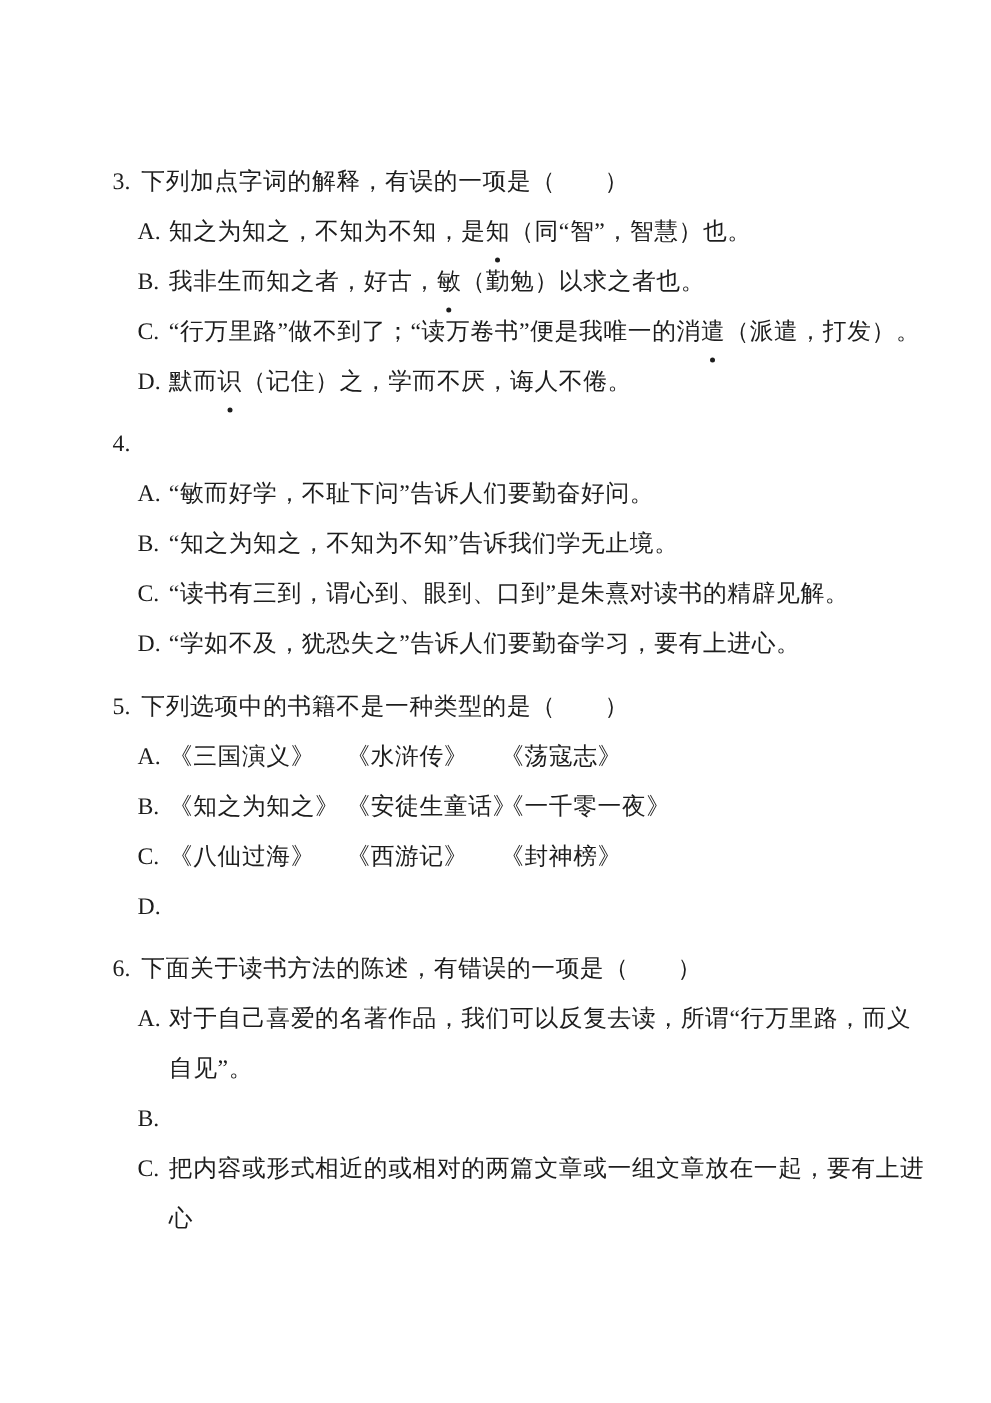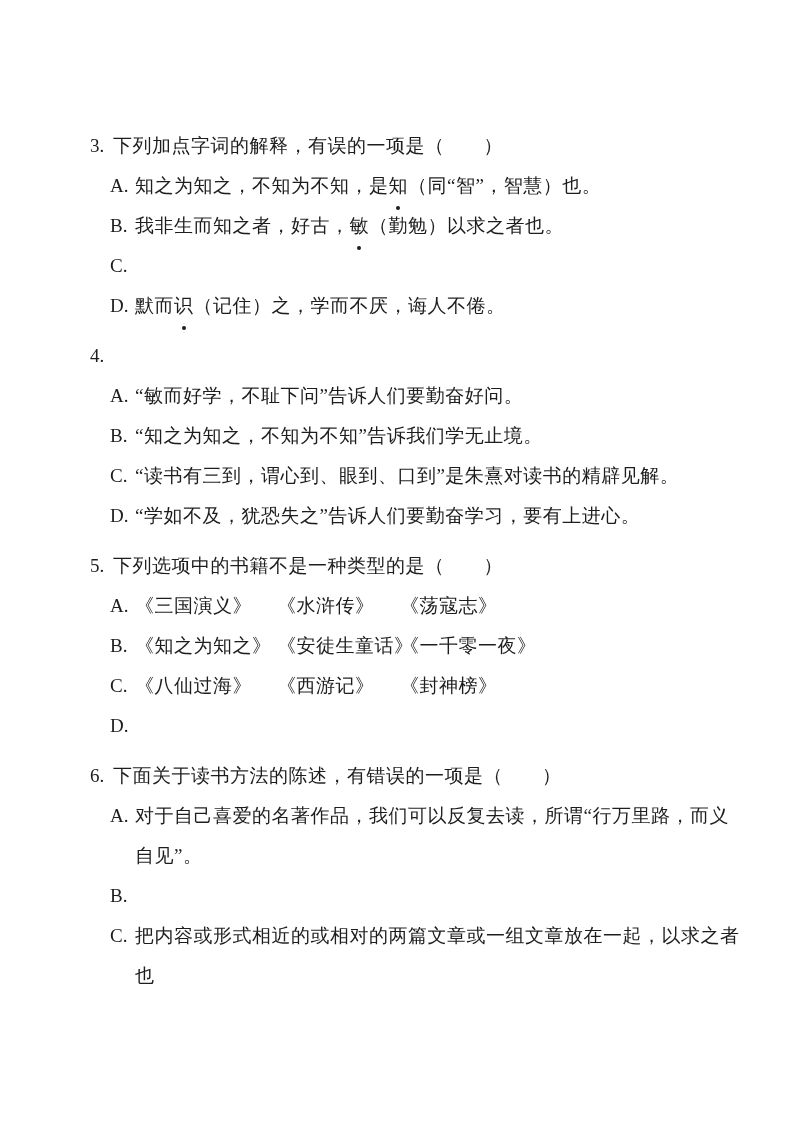--- a/index.html
+++ b/index.html
@@ -51,20 +51,21 @@
     <div class="option">
       <span class="olabel">A.</span>
       <span class="otext"><span>知之为知之，不知为不知，是</span><span class="dotted">知</span><span>（同“智”，智慧）也。</span></span>
     </div>
     <div class="option">
       <span class="olabel">B.</span>
       <span class="otext"><span>我非生而知之者，好古，</span><span class="dotted">敏</span><span>（勤勉）以求之者也。</span></span>
     </div>
     <div class="option">
       <span class="olabel">C.</span>
+      <span class="otext"><span>“行万里路”做不到了；“读万卷书”便是我唯一的消</span><span class="dotted">遣</span><span>（派遣，打发）。</span></span>
     </div>
     <div class="option">
       <span class="olabel">D.</span>
       <span class="otext"><span>默而</span><span class="dotted">识</span><span>（记住）之，学而不厌，诲人不倦。</span></span>
     </div>
   </section>
 
   <section class="question">
     <div class="stem">
       <span class="qnum">4.</span>
@@ -116,17 +117,17 @@
     </div>
     <div class="option">
       <span class="olabel">A.</span>
       <span class="otext">对于自己喜爱的名著作品，我们可以反复去读，所谓“行万里路，而义自见”。</span>
     </div>
     <div class="option">
       <span class="olabel">B.</span>
     </div>
     <div class="option">
       <span class="olabel">C.</span>
-      <span class="otext">把内容或形式相近的或相对的两篇文章或一组文章放在一起，以求之者也</span>
+      <span class="otext">把内容或形式相近的或相对的两篇文章或一组文章放在一起，要有上进心</span>
     </div>
   </section>
 
 </div>
 
 </body></html>

